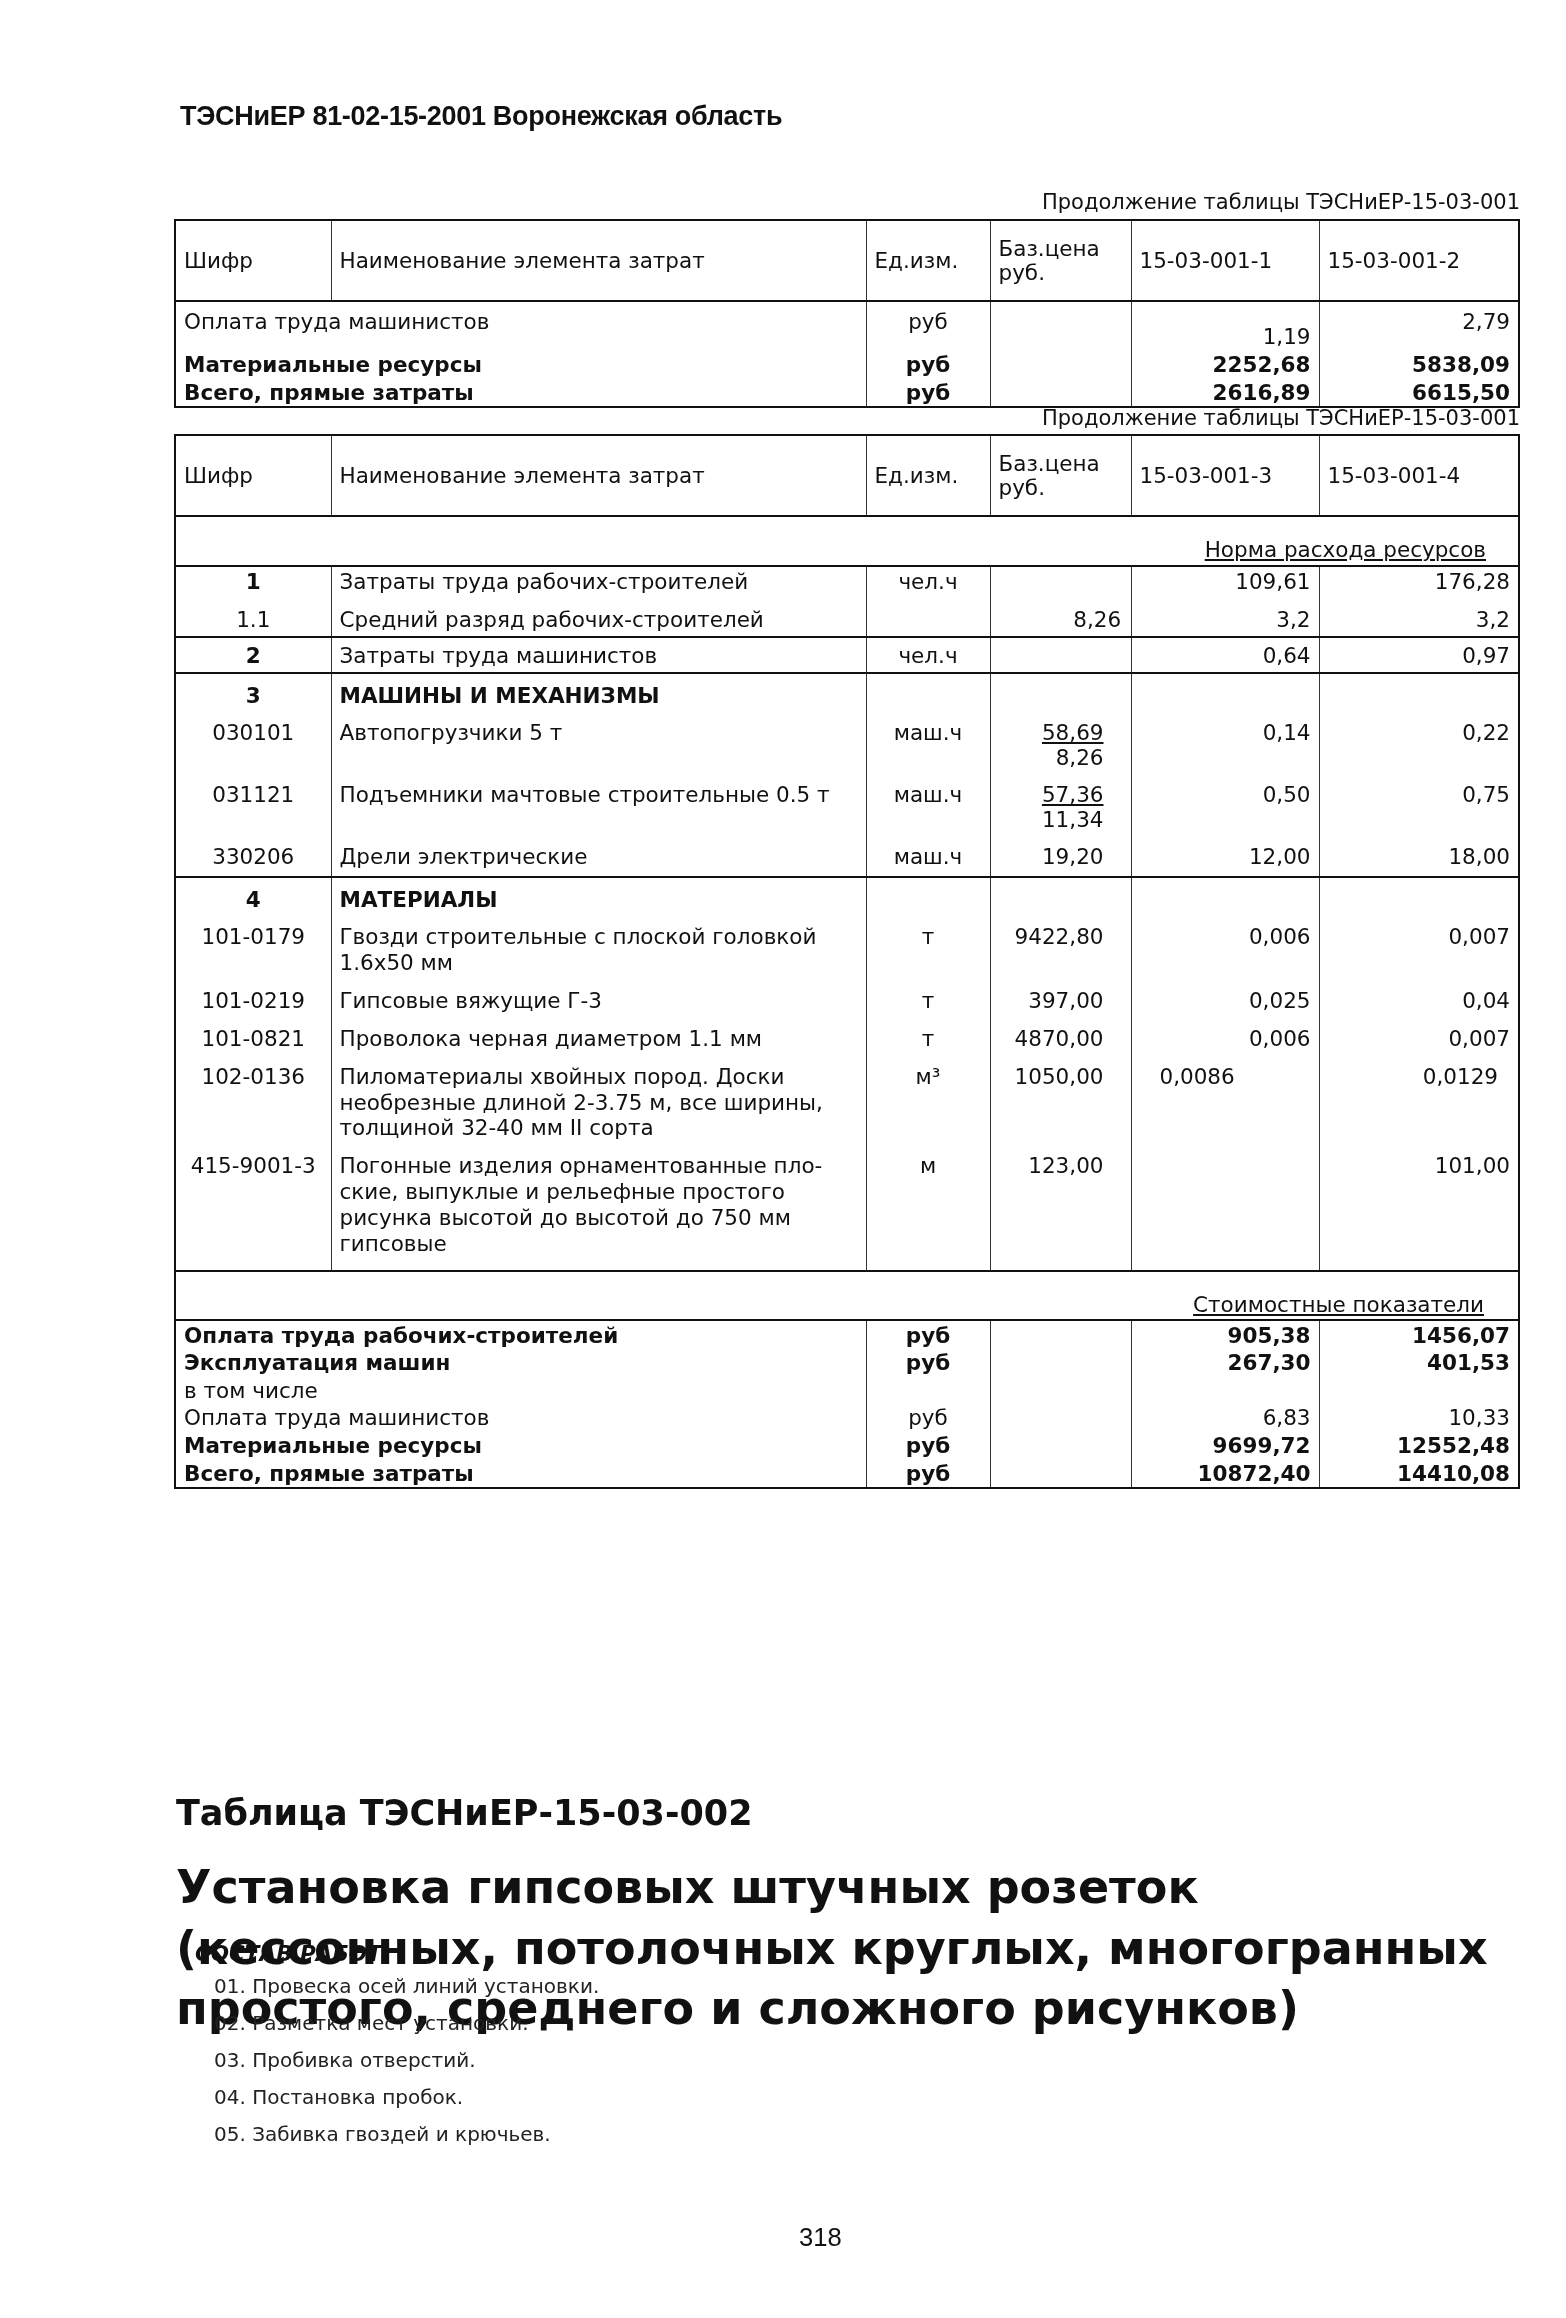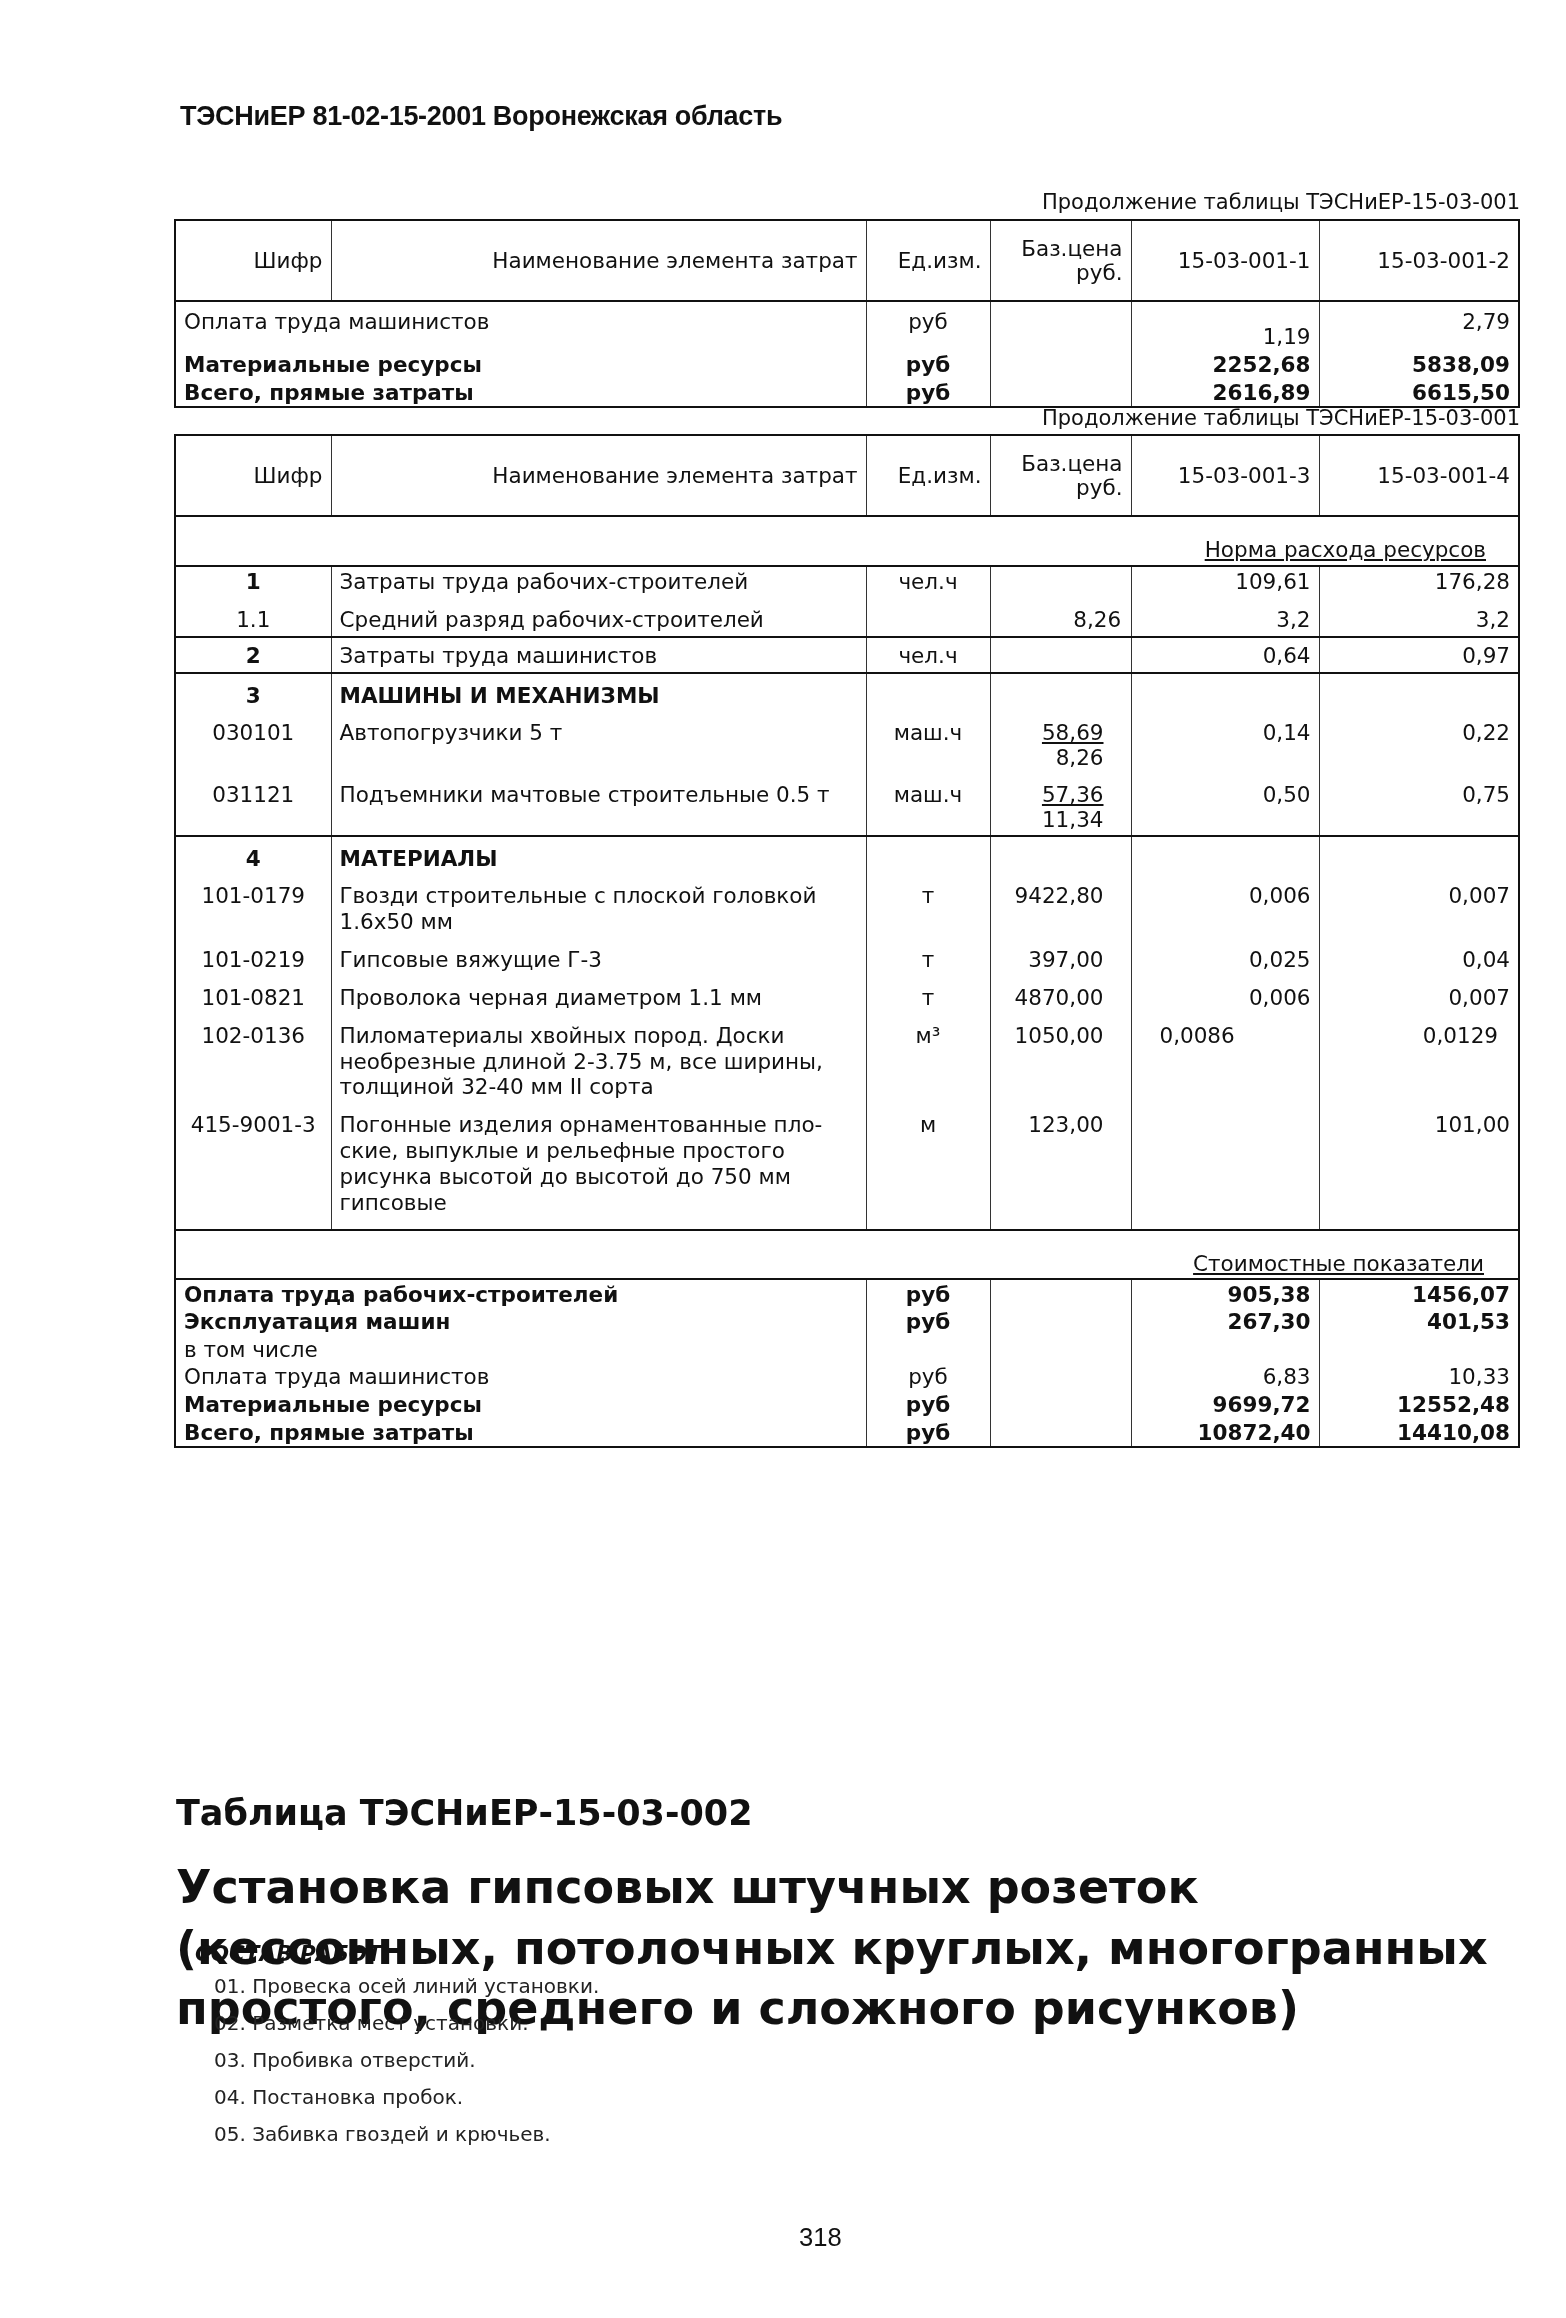--- a/index.html
+++ b/index.html
@@ -18,21 +18,21 @@
   table.t {
     position: absolute; left: 174px; width: 1345px;
     border-collapse: collapse; table-layout: fixed; font-size: 21.5px;
   }
   table.t td, table.t th {
     padding: 2.7px 8px; vertical-align: top; font-weight: normal;
     border-left: 1px solid #333; border-right: 1px solid #333;
   }
   table.t { border: 2.7px solid #111; }
   table.t thead th {
-    text-align: right; vertical-align: middle; height: 74px;
+    text-align: left; vertical-align: middle; height: 74px;
     border-bottom: 2.7px solid #111; line-height: 1.1;
   }
   .c-code { width: 156px; }
   .c-name { width: 535px; }
   .c-unit { width: 124px; }
   .c-price { width: 141px; }
   .c-v1 { width: 188px; }
   .c-v2 { width: 200px; }
   td.num { text-align: right; padding-right: 39px; }
   td.unit { text-align: center; }
@@ -182,20 +182,28 @@
       <td class="num">0,22</td>
     </tr>
     <tr class="group">
       <td class="code">031121</td>
       <td class="name-cell">Подъемники мачтовые строительные 0.5 т</td>
       <td class="unit">маш.ч</td>
       <td class="num" style="padding-right:27px"><span class="u">57,36</span><span class="frac-bot">11,34</span></td>
       <td class="num">0,50</td>
       <td class="num">0,75</td>
     </tr>
+    <tr class="group">
+      <td class="code" style="padding-bottom:6.7px">330206</td>
+      <td class="name-cell">Дрели электрические</td>
+      <td class="unit">маш.ч</td>
+      <td class="num" style="padding-right:27px">19,20</td>
+      <td class="num">12,00</td>
+      <td class="num">18,00</td>
+    </tr>
 
     <tr class="sep">
       <td class="code" style="font-weight:bold;padding-top:9.4px">4</td>
       <td style="font-weight:bold;padding-top:9.4px">МАТЕРИАЛЫ</td>
       <td></td>
         <td></td>
         <td></td>
         <td></td>
     </tr>
     <tr class="group">

